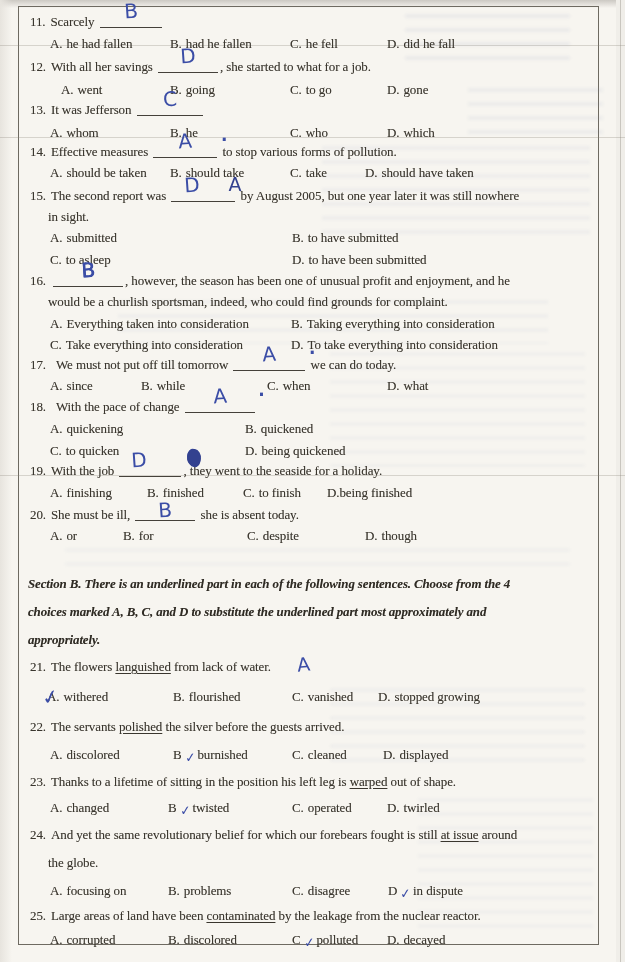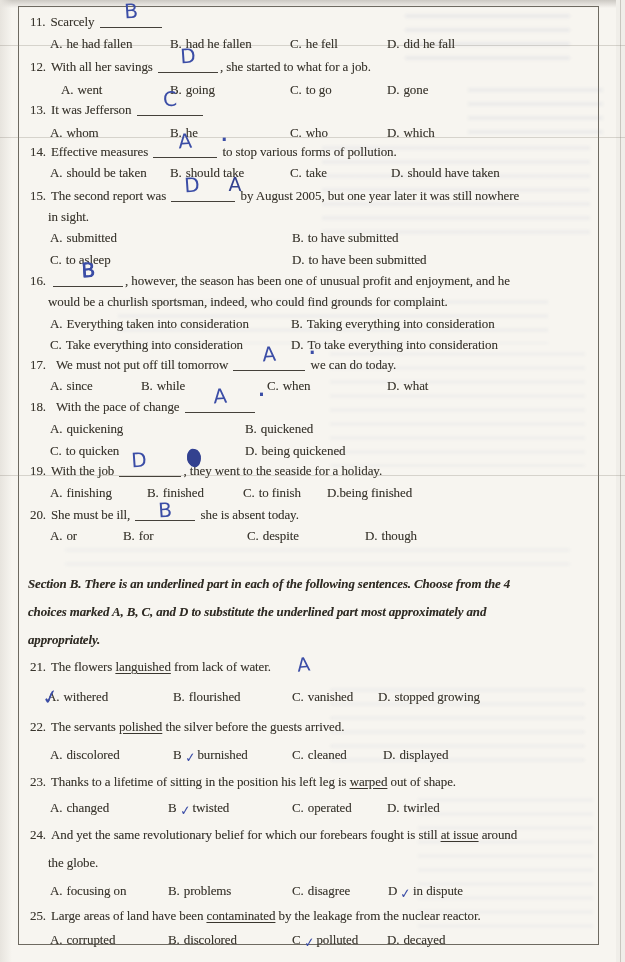--- a/index.html
+++ b/index.html
@@ -105,21 +105,21 @@
         <span class="opt" style="left: 50px;"><span class="lbl">A.</span><span>whom</span></span>
         <span class="opt" style="left: 170px;"><span class="lbl">B.</span><span>he</span></span>
         <span class="opt" style="left: 290px;"><span class="lbl">C.</span><span>who</span></span>
         <span class="opt" style="left: 387px;"><span class="lbl">D.</span><span>which</span></span>
       </div>
       <div class="row stem" style="top: 143px;"><span class="num">14.</span><span>Effective measures </span><span class="blank" style="width: 64px;"><span class="hw">A</span><span class="dot">·</span></span><span> to stop various forms of pollution.</span></div>
       <div class="row opts" style="top: 164px;">
         <span class="opt" style="left: 50px;"><span class="lbl">A.</span><span>should be taken</span></span>
         <span class="opt" style="left: 170px;"><span class="lbl">B.</span><span>should take</span></span>
         <span class="opt" style="left: 290px;"><span class="lbl">C.</span><span>take</span></span>
-        <span class="opt" style="left: 391px;"><span class="lbl">D.</span><span>should have taken</span></span>
+        <span class="opt" style="left: 365px;"><span class="lbl">D.</span><span>should have taken</span></span>
       </div>
       <div class="row stem" style="top: 187px;"><span class="num">15.</span><span>The second report was </span><span class="blank" style="width: 64px;"><span class="hw left">D</span><span class="hw2">A</span></span><span> by August 2005, but one year later it was still nowhere</span></div>
       <div class="row cont" style="top: 208px; padding-left: 48px;">in sight.</div>
       <div class="row opts" style="top: 229px;">
         <span class="opt" style="left: 50px;"><span class="lbl">A.</span><span>submitted</span></span>
         <span class="opt" style="left: 292px;"><span class="lbl">B.</span><span>to have submitted</span></span>
       </div>
       <div class="row opts" style="top: 251px;">
         <span class="opt" style="left: 50px;"><span class="lbl">C.</span><span>to asleep</span></span>
         <span class="opt" style="left: 292px;"><span class="lbl">D.</span><span>to have been submitted</span></span>

